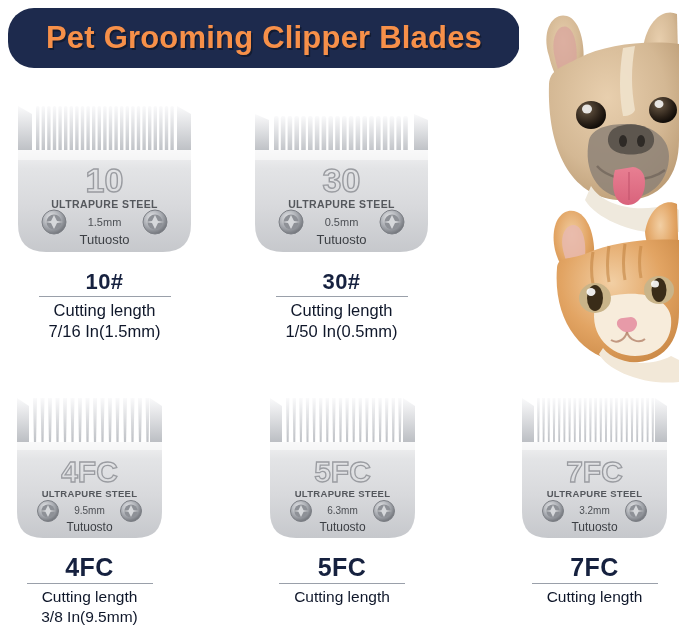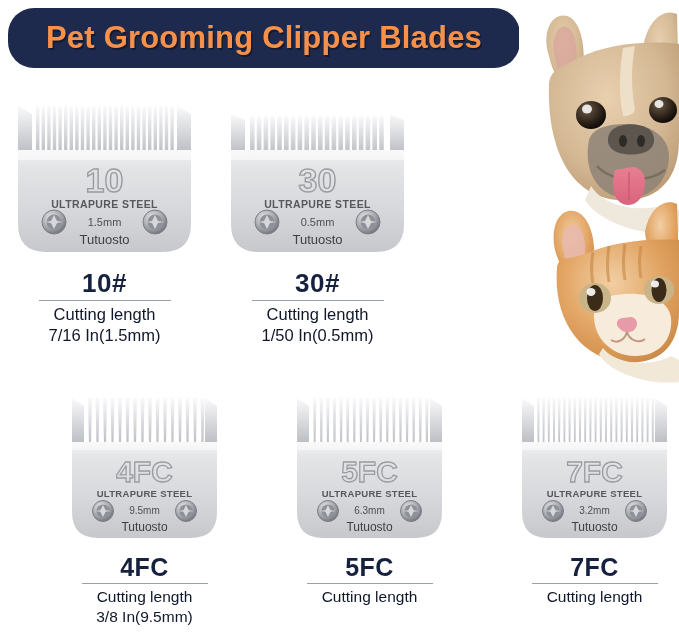--- a/index.html
+++ b/index.html
@@ -19,29 +19,29 @@
   .banner-text{
     color:#f79049;font-size:31px;font-weight:bold;letter-spacing:.2px;
     text-shadow:1.5px 1.5px 0 rgba(0,0,0,.35);
     white-space:nowrap;
   }
   
   .pets{position:absolute;right:0;top:0;width:160px;height:385px;overflow:hidden;}
   .pets svg{display:block;}
   
   .row{position:absolute;display:flex;}
-  .row-top{left:12px;top:92px;width:440px;justify-content:flex-start;gap:28px;}
-  .row-bottom{left:12px;top:388px;width:660px;justify-content:flex-end;gap:70px;}
+  .row-top{left:12px;top:92px;width:440px;justify-content:flex-start;gap:52px;}
+  .row-bottom{left:12px;top:388px;width:660px;justify-content:space-between;gap:70px;}
   .cell{width:185px;display:flex;flex-direction:column;align-items:center;}
   .cell-sm{width:155px;}
   .blade-wrap{position:relative;}
   .blade{display:block;}
   .caption{width:100%;margin-top:6px;display:flex;flex-direction:column;align-items:center;}
   .cap-title{
-    font-size:26px;font-weight:bold;color:#16213f;line-height:1.05;
+    font-size:22px;font-weight:bold;color:#16213f;line-height:1.05;
     letter-spacing:.5px;
   }
   .cap-rule{width:132px;height:1px;background:#9aa0aa;margin:3px 0 3px;}
   .cap-line{font-size:16.5px;color:#0f172a;line-height:1.28;}
   .cell-sm .cap-rule{width:126px;}
   .cell-sm .cap-title{font-size:25px;}
   .cell-sm .cap-line{font-size:15.5px;}
 </style>
 </head>
 <body>

